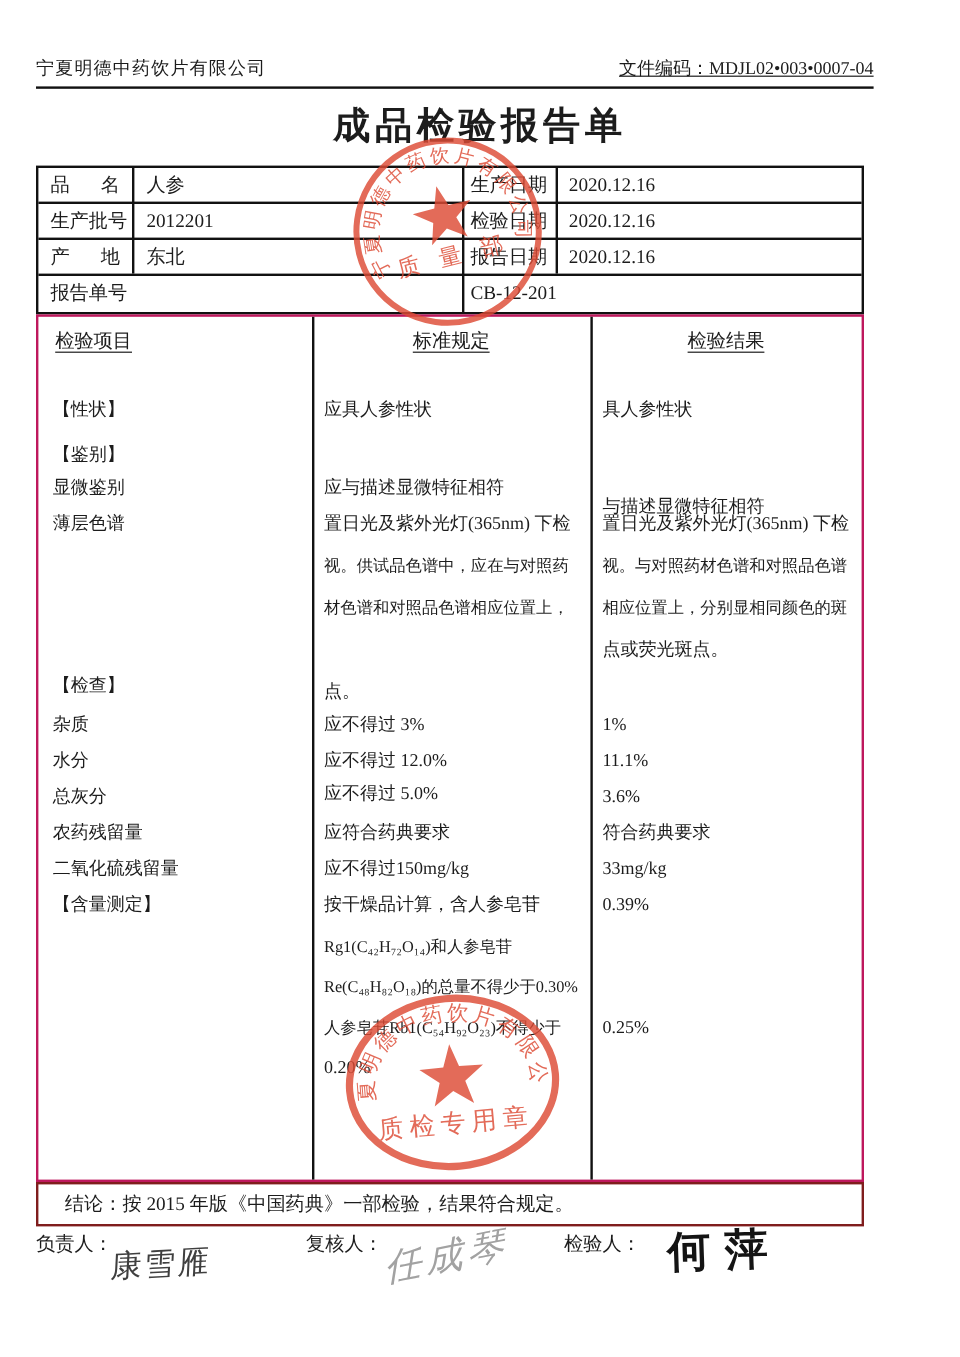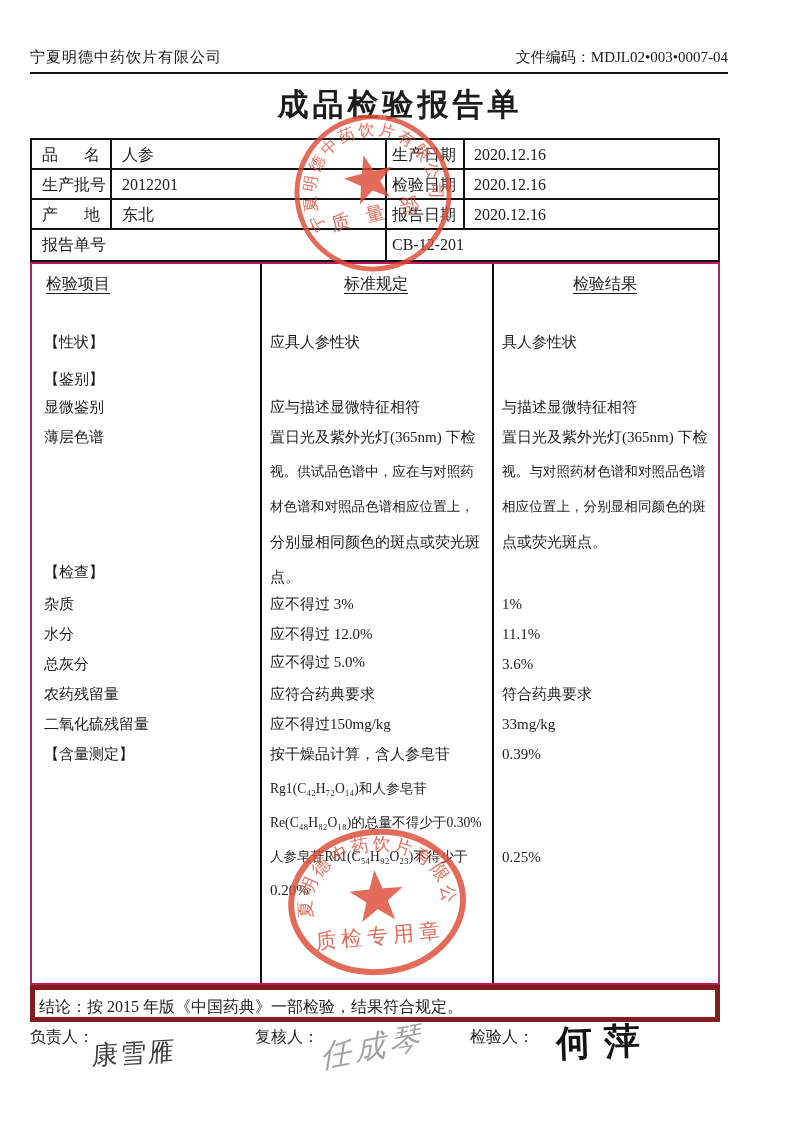--- a/index.html
+++ b/index.html
@@ -2,21 +2,21 @@
 <html><head>
 <meta charset="utf-8">
 <style>
   html,body{margin:0;padding:0;background:#ffffff;}
   .page{
     position:relative;width:800px;height:1131px;background:#fff;overflow:hidden;
     font-family:"Liberation Serif","DejaVu Serif",serif;color:#1c1c1c;
   }
   
   .hdr-company{position:absolute;left:30px;top:48px;font-size:15px;letter-spacing:1px;}
-  .hdr-code{position:absolute;right:72px;top:48px;font-size:15px;}
+  .hdr-code{position:absolute;right:72px;top:48px;font-size:15px;text-decoration:underline;}
   .hdr-rule{position:absolute;left:30px;top:72px;width:698px;height:2px;background:#111;}
   .title{position:absolute;left:0;top:84px;width:800px;text-align:center;
          font-size:31px;font-weight:bold;letter-spacing:4px;}
   
   .info{position:absolute;left:30px;top:138px;width:690px;height:124px;border:2px solid #111;box-sizing:border-box;}
   .ih{position:absolute;left:0;width:100%;height:2px;background:#111;}
   .iv{position:absolute;top:0;width:2px;background:#111;}
   .icell{position:absolute;height:30px;line-height:30px;font-size:16px;white-space:nowrap;}
   .ilabel{left:10px;width:58px;text-align:justify;text-align-last:justify;}
   .ival{left:90px;}
@@ -28,22 +28,22 @@
   .mh{position:absolute;top:10px;font-size:16px;text-decoration:underline;text-underline-offset:4px;white-space:nowrap;}
   .mh1{left:14px;}
   .mh2{left:228px;width:232px;text-align:center;}
   .mh3{left:460px;width:226px;text-align:center;}
   .ln{position:absolute;white-space:nowrap;font-size:15px;height:20px;line-height:20px;text-align:right;}
   .a{left:12px;}
   .b{left:238px;}
   .c{left:470px;}
   .tight{font-size:13.6px;letter-spacing:0;}
   
-  .conclusion{position:absolute;left:30px;top:985px;width:690px;height:37px;border:5px solid #7f1d1d;
-              box-sizing:border-box;line-height:33px;padding-left:4px;font-size:16px;}
+  .conclusion{position:absolute;left:30px;top:985px;width:690px;height:37px;border:2px solid #7f1d1d;
+              box-sizing:border-box;line-height:33px;padding-left:22px;font-size:16px;}
   
   .flabel{position:absolute;top:1027px;font-size:16px;}
   .sig{position:absolute;font-family:"DejaVu Sans",sans-serif;white-space:nowrap;}
   .sig1{left:92px;top:1036px;font-size:26px;color:#3f3f3f;letter-spacing:2px;
         transform:rotate(-3deg) skewX(-6deg);}
   .sig2{left:322px;top:1026px;font-size:31px;color:#a2a2a2;letter-spacing:4px;
         transform:rotate(-11deg) skewX(-20deg);}
   .sig3{left:556px;top:1018px;font-size:36px;color:#141414;font-weight:bold;letter-spacing:12px;
         transform:rotate(-2deg);}
   
@@ -107,35 +107,34 @@
     <div class="ln a" style="top:390px">总灰分</div>
     <div class="ln a" style="top:420px">农药残留量</div>
     <div class="ln a" style="top:450px">二氧化硫残留量</div>
     <div class="ln a" style="top:480px">【含量测定】</div>
 
     <div class="ln b" style="top:68px">应具人参性状</div>
     <div class="ln b" style="top:133px">应与描述显微特征相符</div>
     <div class="ln b" style="top:163px">置日光及紫外光灯(365nm) 下检</div>
     <div class="ln b tight" style="top:198px">视。供试品色谱中，应在与对照药</div>
     <div class="ln b tight" style="top:233px">材色谱和对照品色谱相应位置上，</div>
-    <div class="ln b" style="top:268px">分别显相同颜色的斑点或荧光斑</div>
     <div class="ln b" style="top:303px">点。</div>
     <div class="ln b" style="top:330px">应不得过 3%</div>
     <div class="ln b" style="top:360px">应不得过 12.0%</div>
     <div class="ln b" style="top:388px">应不得过 5.0%</div>
     <div class="ln b" style="top:420px">应符合药典要求</div>
     <div class="ln b" style="top:450px">应不得过150mg/kg</div>
     <div class="ln b" style="top:480px">按干燥品计算，含人参皂苷</div>
     <div class="ln b tight" style="top:515px">Rg1(C₄₂H₇₂O₁₄)和人参皂苷</div>
     <div class="ln b tight" style="top:549px">Re(C₄₈H₈₂O₁₈)的总量不得少于0.30%</div>
     <div class="ln b tight" style="top:583px">人参皂苷Rb1(C₅₄H₉₂O₂₃)不得少于</div>
     <div class="ln b" style="top:616px">0.20%</div>
 
     <div class="ln c" style="top:68px">具人参性状</div>
-    <div class="ln c" style="top:133px">与描述显微特征相符</div>
+    <div class="ln c" style="top:149px">与描述显微特征相符</div>
     <div class="ln c" style="top:163px">置日光及紫外光灯(365nm) 下检</div>
     <div class="ln c tight" style="top:233px">相应位置上，分别显相同颜色的斑</div>
     <div class="ln c tight" style="top:198px">视。与对照药材色谱和对照品色谱</div>
     <div class="ln c" style="top:268px">点或荧光斑点。</div>
     <div class="ln c" style="top:330px">1%</div>
     <div class="ln c" style="top:360px">11.1%</div>
     <div class="ln c" style="top:390px">3.6%</div>
     <div class="ln c" style="top:420px">符合药典要求</div>
     <div class="ln c" style="top:450px">33mg/kg</div>
     <div class="ln c" style="top:480px">0.39%</div>

